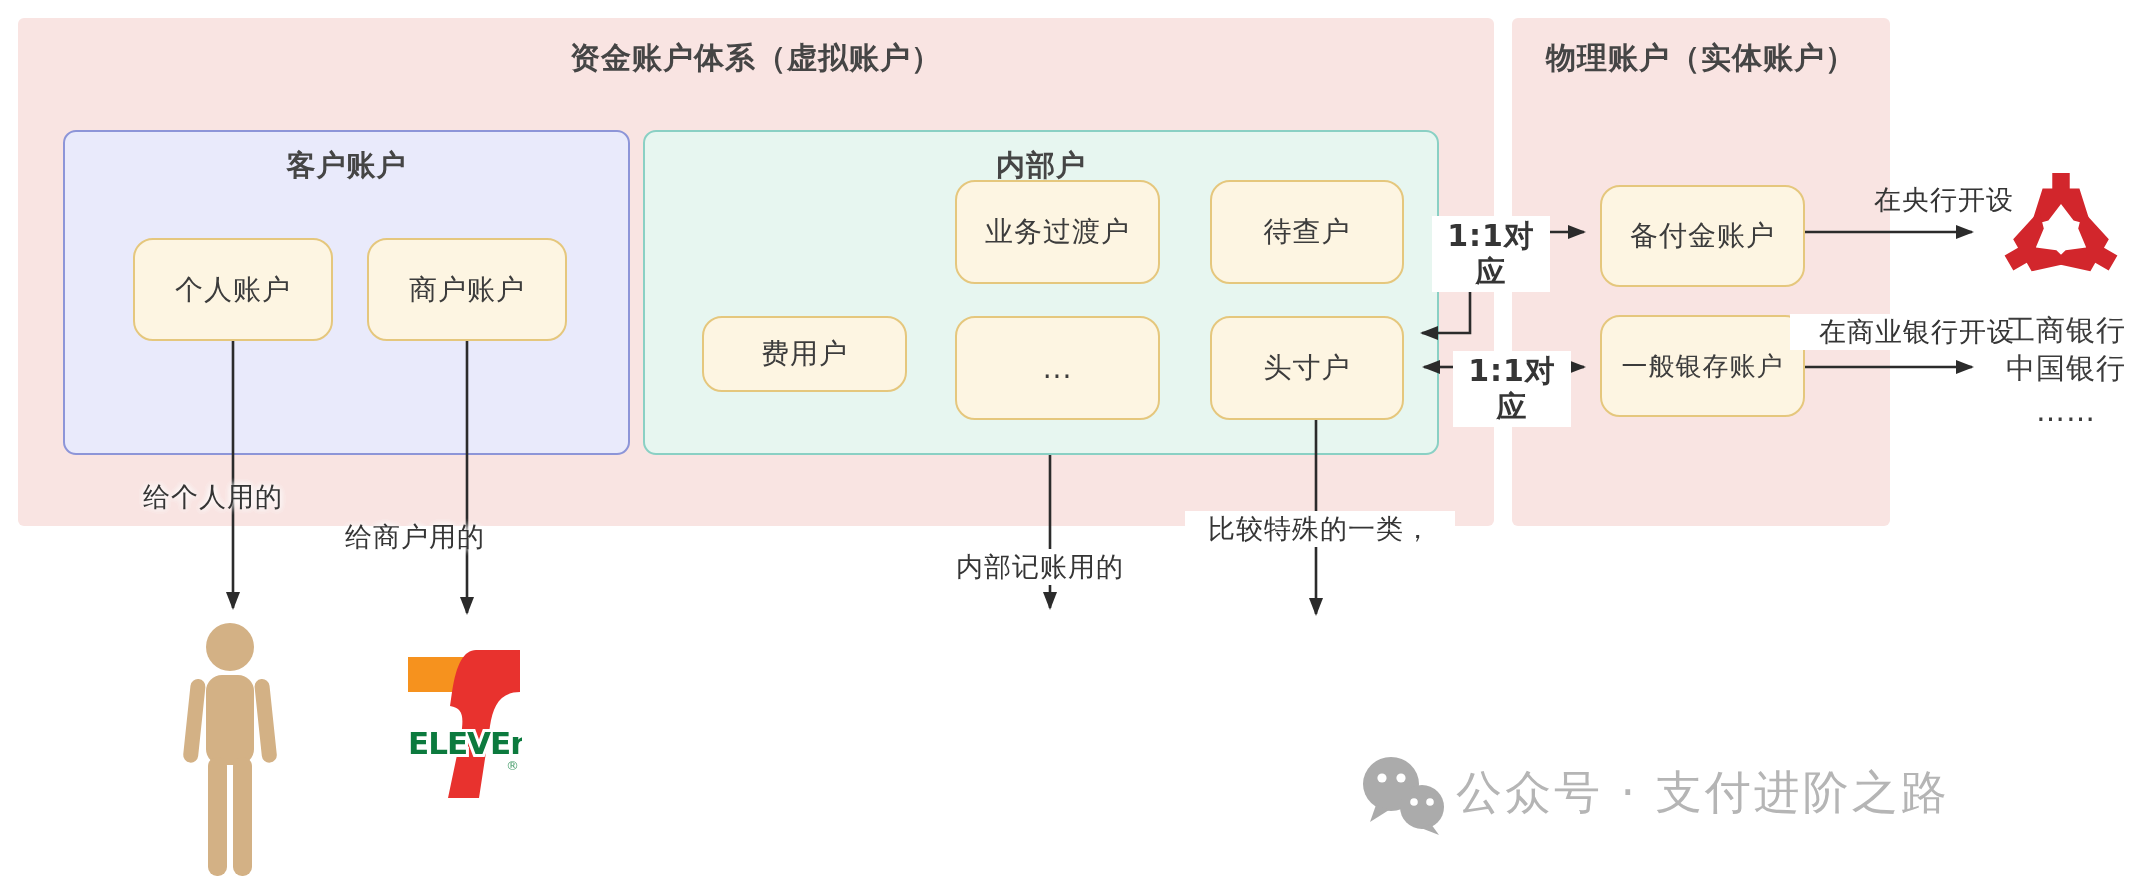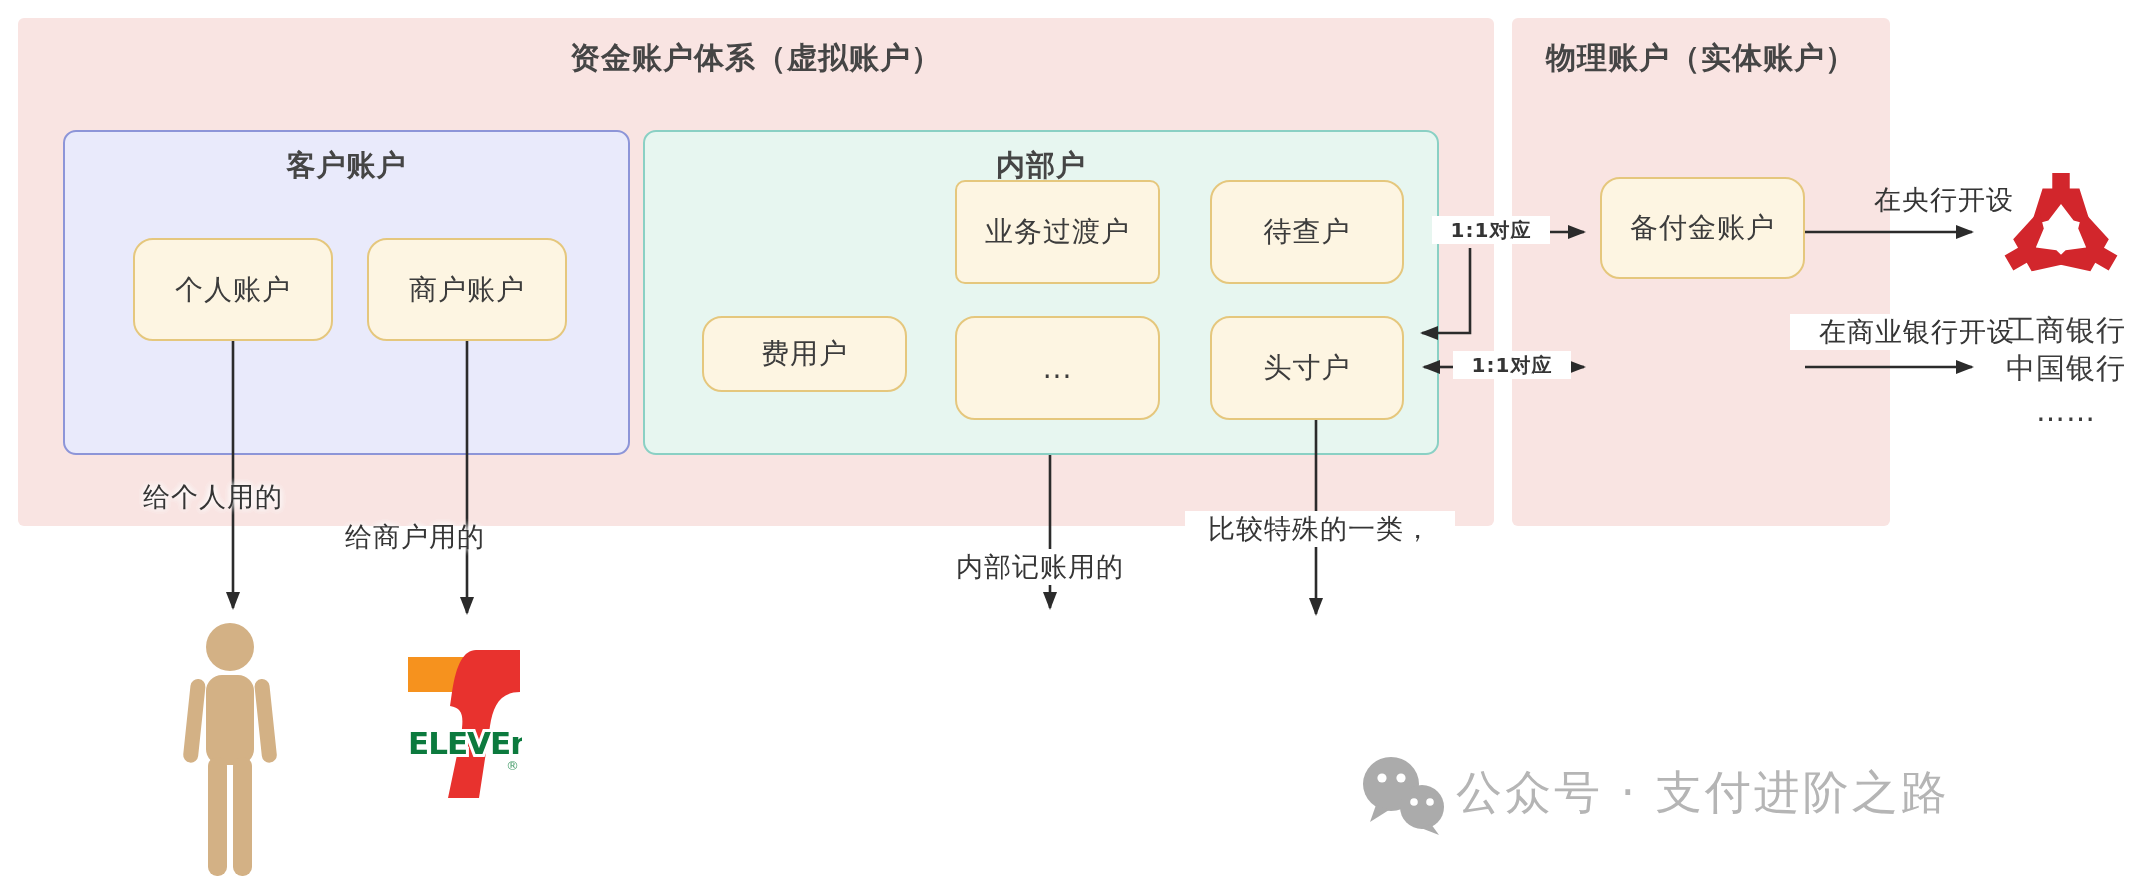--- a/index.html
+++ b/index.html
@@ -19,21 +19,21 @@
         border-radius:20px;display:flex;align-items:center;justify-content:center;
         font-size:28px;font-weight:500;color:#3c3c3c;letter-spacing:1px;z-index:2;}
   .node.small-text{font-size:26px;}
 
   .overlay{position:absolute;left:0;top:0;z-index:5;pointer-events:none;}
 
   .lbl{position:absolute;text-align:center;font-size:27px;font-weight:500;color:#353535;
        z-index:6;letter-spacing:1px;line-height:1.2;padding:2px 0;}
   .lbl.halo{text-shadow:0 0 7px #fff,0 0 7px #fff,0 0 7px #fff;}
   .lbl.whitebg{background:#ffffff;}
-  .lbl.mapping{font-size:20px;font-weight:600;}
+  .lbl.mapping{font-size:30px;font-weight:600;}
   .lbl.bank{font-size:29px;color:#3c3c3c;}
 
   .icon{position:absolute;z-index:4;}
   .watermark-text{position:absolute;left:1456px;top:762px;font-size:46px;color:#b5b5b5;
                   letter-spacing:3px;z-index:3;white-space:nowrap;}
 </style>
 </head>
 <body>
 
 <div class="stage">
@@ -50,28 +50,29 @@
     <div class="group-title">客户账户</div>
   </div>
 
   <div class="panel internal" style="left:643px;top:130px;width:796px;height:325px;">
     <div class="group-title">内部户</div>
   </div>
 
   <div class="node" style="left:133px;top:238px;width:200px;height:103px;">个人账户</div>
   <div class="node" style="left:367px;top:238px;width:200px;height:103px;">商户账户</div>
 
-  <div class="node" style="left:955px;top:180px;width:205px;height:104px;border-radius:10px;">业务过渡户</div>
+  <div class="node" style="left:955px;top:180px;width:205px;height:104px;">业务过渡户</div>
   <div class="node" style="left:1210px;top:180px;width:194px;height:104px;">待查户</div>
 
   <div class="node" style="left:702px;top:316px;width:205px;height:76px;">费用户</div>
   <div class="node" style="left:955px;top:316px;width:205px;height:104px;">...</div>
   <div class="node" style="left:1210px;top:316px;width:194px;height:104px;">头寸户</div>
 
-  <div class="node" style="left:1600px;top:177px;width:205px;height:102px;">备付金账户</div>
+  <div class="node" style="left:1600px;top:185px;width:205px;height:102px;">备付金账户</div>
+  <div class="node small-text" style="left:1600px;top:315px;width:205px;height:102px;">一般银存账户</div>
 
   <svg class="overlay" width="2140" height="876" viewBox="0 0 2140 876">
     <defs>
       <marker id="ah" markerUnits="userSpaceOnUse" markerWidth="18" markerHeight="14" refX="16" refY="7" orient="auto">
         <path d="M0 0 L18 7 L0 14 Z" fill="#2b2b2b"></path>
       </marker>
     </defs>
     <path d="M233 341 L233 608" stroke="#2b2b2b" stroke-width="2.6" fill="none" marker-end="url(#ah)"></path>
     <path d="M467 341 L467 613" stroke="#2b2b2b" stroke-width="2.6" fill="none" marker-end="url(#ah)"></path>
     <path d="M1050 455 L1050 608" stroke="#2b2b2b" stroke-width="2.6" fill="none" marker-end="url(#ah)"></path>

